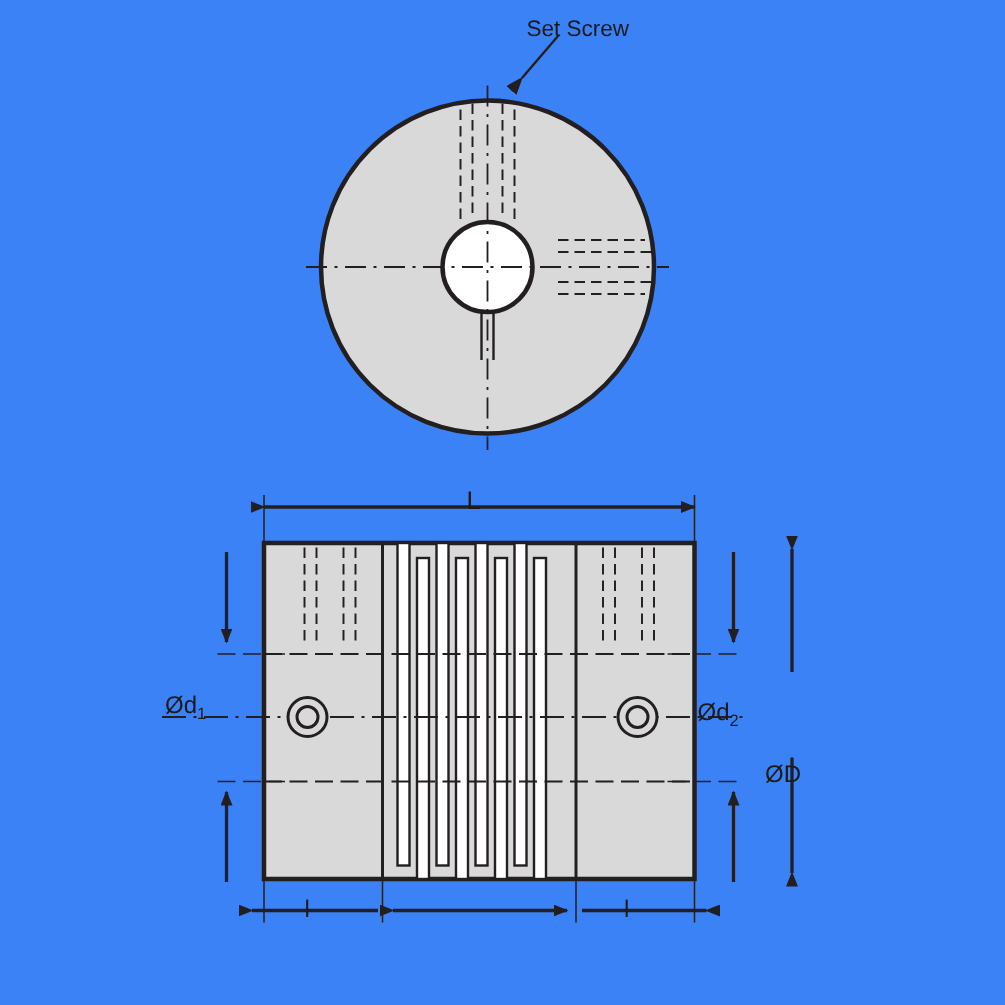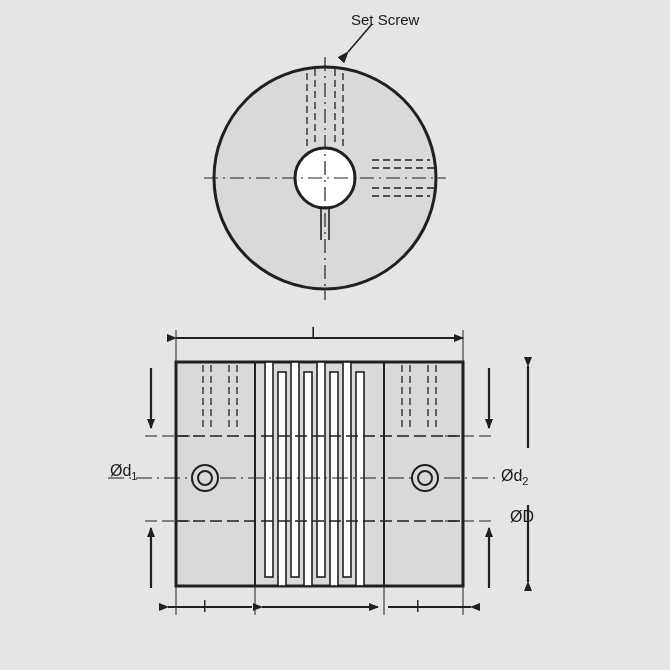--- a/index.html
+++ b/index.html
@@ -4,21 +4,21 @@
 <style>
   html, body {
     margin: 0;
     padding: 0;
     background: #ffffff;
   }
   #root {
     position: relative;
     width: 670px;
     height: 670px;
-    background: #e5e5e5;
+    background: #3b82f6;
     font-family: "Liberation Sans", sans-serif;
     overflow: hidden;
   }
   svg { display: block; }
   .lbl {
     position: absolute;
     font-family: "Liberation Sans", sans-serif;
     font-size: 15px;
     color: #1a1a1a;
     white-space: nowrap;
@@ -140,21 +140,21 @@
       <line x1="463" y1="586" x2="463" y2="615" stroke="#231f20" stroke-width="1"></line>
     </g>
   </svg>
 
   <div class="lbl" style="left:351px; top:11px;">Set Screw</div>
 
   <div class="lbl" style="left:311px; top:324px; font-size:17px;">L</div>
 
   <div class="lbl" style="left:110px; top:462px; font-size:16px;"><span>Ød</span><span class="lbl-sub">1</span></div>
 
-  <div class="lbl" style="left:465px; top:467px; font-size:16px;padding-left:36px;"><span>Ød</span><span class="lbl-sub">2</span></div>
+  <div class="lbl" style="left:465px; top:467px; font-size:16px;"><span>Ød</span><span class="lbl-sub">2</span></div>
 
   <div class="lbl" style="left:510px; top:508px; font-size:16px;">ØD</div>
 
   <div class="lbl" style="left:203px; top:598px; font-size:16px;">l</div>
 
   <div class="lbl" style="left:416px; top:598px; font-size:16px;">l</div>
 
 </div>
 
 </body></html>

